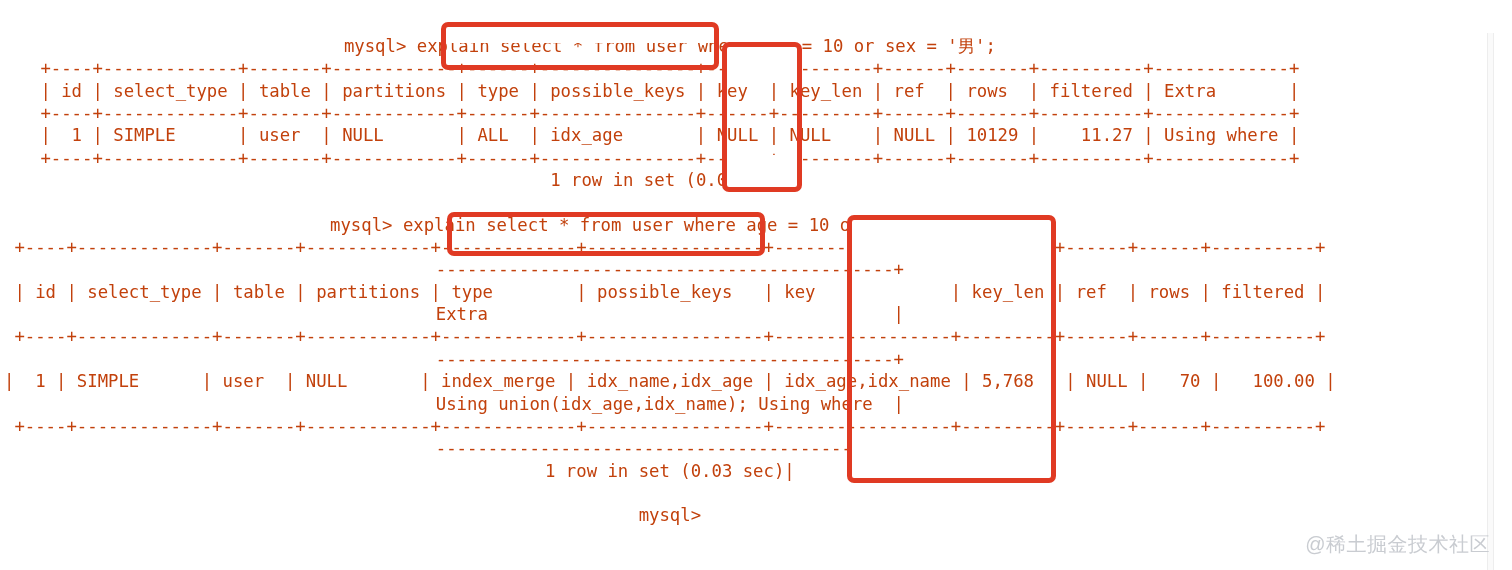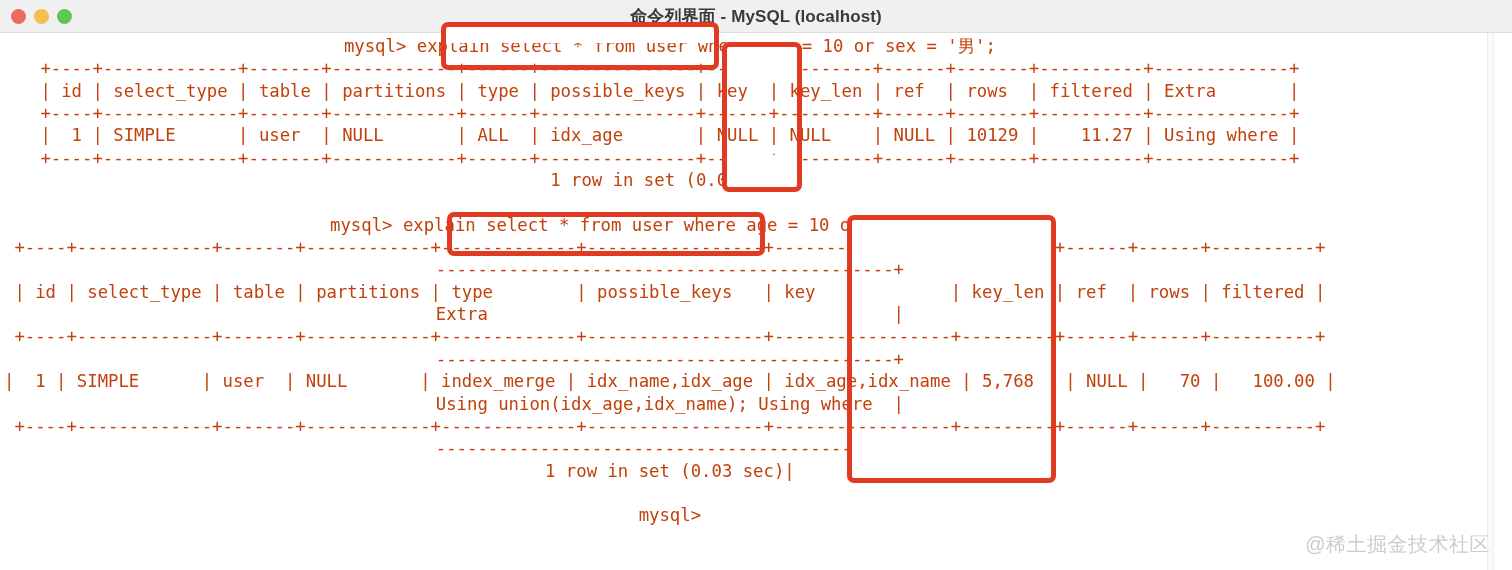--- a/index.html
+++ b/index.html
@@ -146,28 +146,20 @@
     color: #c9ccd1;
     letter-spacing: 0.5px;
     user-select: none;
   }
 </style>
 </head>
 <body>
 
 <div class="window">
 
-  <div class="titlebar">
-    <div class="traffic">
-      <span class="light close"></span>
-      <span class="light min"></span>
-      <span class="light max"></span>
-    </div>
-    <div class="title-text">命令列界面 - MySQL (localhost)</div>
-  </div>
 
   <div class="terminal">
     <pre class="term-text">mysql&gt; explain select * from user where age = 10 or sex = '男';
 +----+-------------+-------+------------+------+---------------+------+---------+------+-------+----------+-------------+
 | id | select_type | table | partitions | type | possible_keys | key  | key_len | ref  | rows  | filtered | Extra       |
 +----+-------------+-------+------------+------+---------------+------+---------+------+-------+----------+-------------+
 |  1 | SIMPLE      | user  | NULL       | ALL  | idx_age       | NULL | NULL    | NULL | 10129 |    11.27 | Using where |
 +----+-------------+-------+------------+------+---------------+------+---------+------+-------+----------+-------------+
 1 row in set (0.02 sec)
 

